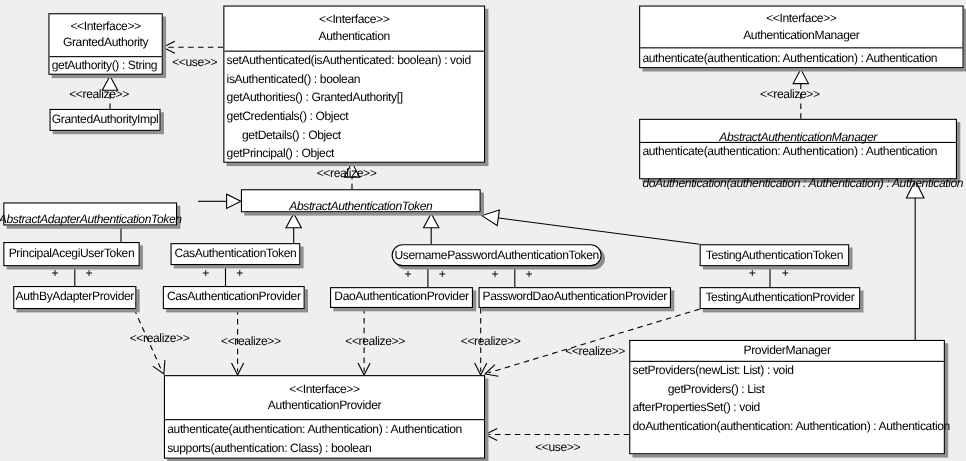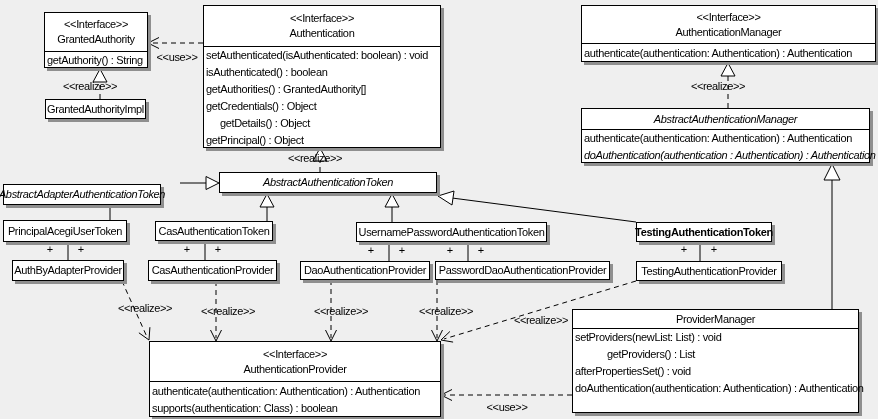--- a/index.html
+++ b/index.html
@@ -14,21 +14,21 @@
   .uml-box{
     position:absolute;box-sizing:border-box;
     background:#ffffff;border:1px solid #000;
     box-shadow:3px 3px 0 0 #8f8f8f;
     z-index:2;font-size:11px;letter-spacing:-0.35px;color:#000;
   }
   .uml-title{display:flex;flex-direction:column;justify-content:center;align-items:center;box-sizing:border-box;}
   .uml-title .stereo,.uml-title .cname{line-height:15px;white-space:nowrap;}
   .uml-methods{border-top:1px solid #000;box-sizing:border-box;}
   .uml-methods .mrow{display:flex;align-items:center;padding-left:2px;white-space:nowrap;overflow:visible;}
-  .abstract{font-style:italic;}
+  .abstract{font-style:italic;margin-top:12px;}
   .edge-label{
     position:absolute;z-index:3;font-size:11px;letter-spacing:-0.35px;color:#000;
     transform:translateX(-50%);white-space:nowrap;
   }
   .plus-marker{
     position:absolute;z-index:3;font-size:11px;color:#000;
     transform:translateX(-50%);
   }
 </style>
 </head>
@@ -191,27 +191,27 @@
       <div class="uml-box" style="left: 3px; top: 220px; width: 124px; height: 22px;">
         <div class="uml-title" style="height: 20px;">
           <div class="cname">PrincipalAcegiUserToken</div>
         </div>
       </div>
       <div class="uml-box" style="left: 155px; top: 221px; width: 118px; height: 20px;">
         <div class="uml-title" style="height: 18px;">
           <div class="cname">CasAuthenticationToken</div>
         </div>
       </div>
-      <div class="uml-box" style="left: 356px; top: 222px; width: 191px; height: 20px;">
+      <div class="uml-box" style="left: 356px; top: 222px; width: 191px; height: 20px; border-radius: 10px;">
         <div class="uml-title" style="height: 18px;">
           <div class="cname">UsernamePasswordAuthenticationToken</div>
         </div>
       </div>
       <div class="uml-box" style="left: 636px; top: 222px; width: 136px; height: 20px;">
-        <div class="uml-title" style="height: 18px; font-weight: bold;">
+        <div class="uml-title" style="height: 18px;">
           <div class="cname">TestingAuthenticationToken</div>
         </div>
       </div>
       <div class="uml-box" style="left: 12px; top: 260px; width: 112px; height: 21px;">
         <div class="uml-title" style="height: 19px;">
           <div class="cname">AuthByAdapterProvider</div>
         </div>
       </div>
       <div class="uml-box" style="left: 148px; top: 260px; width: 129px; height: 21px;">
         <div class="uml-title" style="height: 19px;">

